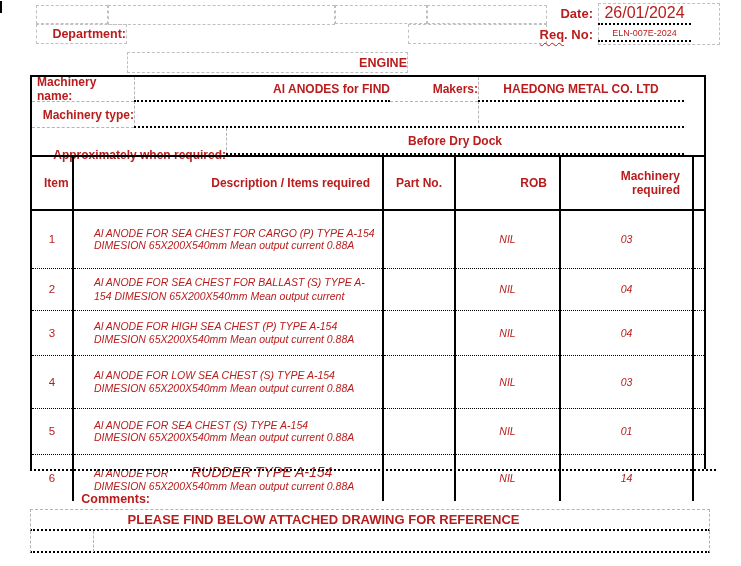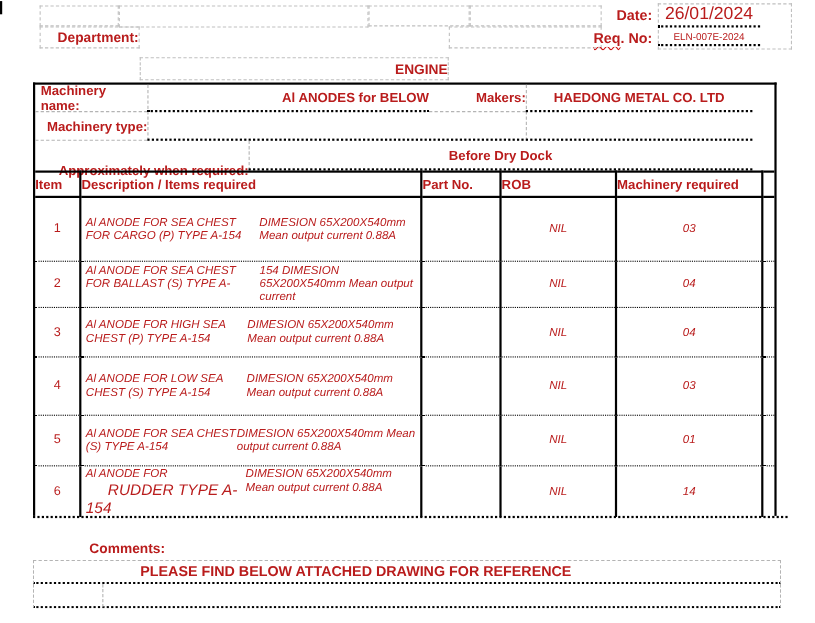--- a/index.html
+++ b/index.html
@@ -25,35 +25,35 @@
   .vdash{position:absolute;border-left:1px dashed #b4b4b4;width:0;}
   .dotline{position:absolute;border-top:2px dotted #000;height:0;}
 
   
   #items{
     position:absolute;left:0;top:78px;width:672px;
     border-collapse:collapse;table-layout:fixed;
   }
   #items th{
     border:2px solid #000;border-left-width:0;font-size:12px;font-weight:bold;
-    padding:0;height:21px;text-align:left;
+    padding:12px;height:21px;text-align:right;
   }
   #items th:first-child{border-left:none;}
   #items th:last-child{border-right:none;}
   #items td{
     border-right:2px solid #000;border-bottom:1px dotted #000;
     padding:0;vertical-align:middle;overflow:hidden;
   }
   #items td:last-child{border-right:none;}
   #items tr:last-child td{border-bottom:none;}
   #items .num{font-size:11.5px;text-align:center;}
   #items .robc,#items .qtyc{font-size:10.5px;font-style:italic;text-align:center;}
   .desc{
-    display:flex;flex-direction:row;justify-content:space-evenly;
-    height:100%;padding-left:4px;font-size:10.5px;font-style:italic;line-height:1.15;
+    display:flex;flex-direction:column;justify-content:space-evenly;
+    height:100%;padding-left:20px;font-size:10.5px;font-style:italic;line-height:1.15;
   }
   .desc.tight{justify-content:center;row-gap:2px;}
   .desc .big{font-size:14px;margin-left:20px;}
 
   
   .combox{border:1px dashed #b4b4b4;border-bottom:2px dotted #000;}
 
   .wavy{
     text-decoration:underline;text-decoration-style:wavy;
     text-decoration-color:#cc1111;text-decoration-thickness:1px;
@@ -97,21 +97,21 @@
       <span>. No:</span>
   </div>
 
   <div id="formbox" class="abs">
 
     <div class="abs lft lbl" style="left:0;top:0;width:102px;height:25px;padding-left:5px;border-bottom:1px dashed #b4b4b4;">
         <span>Machinery name:</span>
       </div>
     <div class="vdash" style="left:102px;top:0;height:51px;"></div>
     <div class="abs lft" style="left:102px;top:0;width:256px;height:25px;padding-left:8px;font-size:12px;font-weight:bold;border-bottom:2px dotted #000;">
-        <span>Al ANODES for BELOW</span>
+        <span>Al ANODES for FIND</span>
       </div>
     <div class="abs rgt lbl" style="left:358px;top:0;width:88px;height:25px;border-bottom:1px dashed #b4b4b4;">
         <span>Makers:</span>
       </div>
     <div class="vdash" style="left:446px;top:0;height:51px;"></div>
     <div class="abs ctr" style="left:446px;top:0;width:206px;height:25px;font-size:12px;font-weight:bold;border-bottom:2px dotted #000;">
         <span>HAEDONG METAL CO. LTD</span>
       </div>
 
     <div class="abs lft lbl" style="left:0;top:25px;width:102px;height:26px;padding-left:5px;border-bottom:1px dashed #b4b4b4;">

